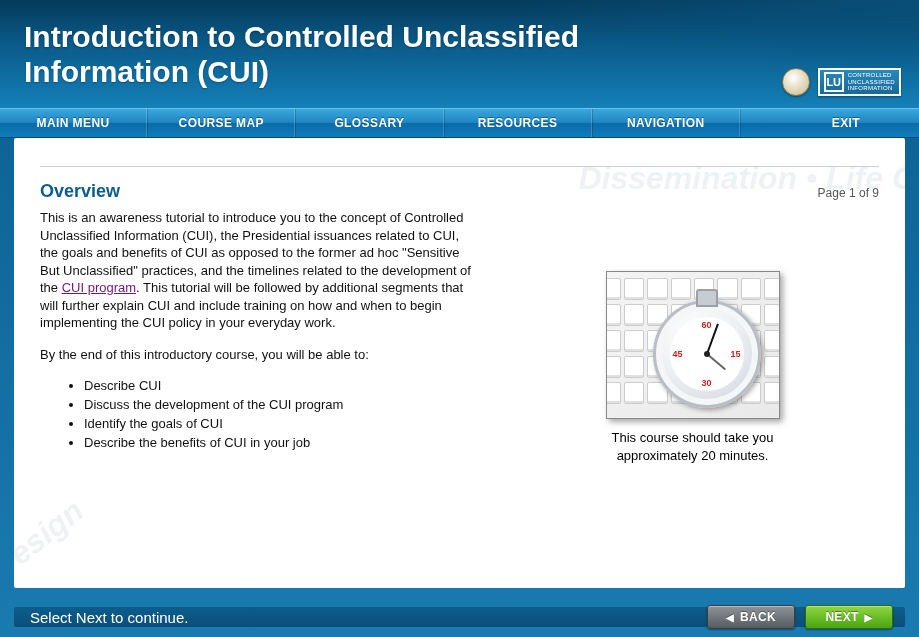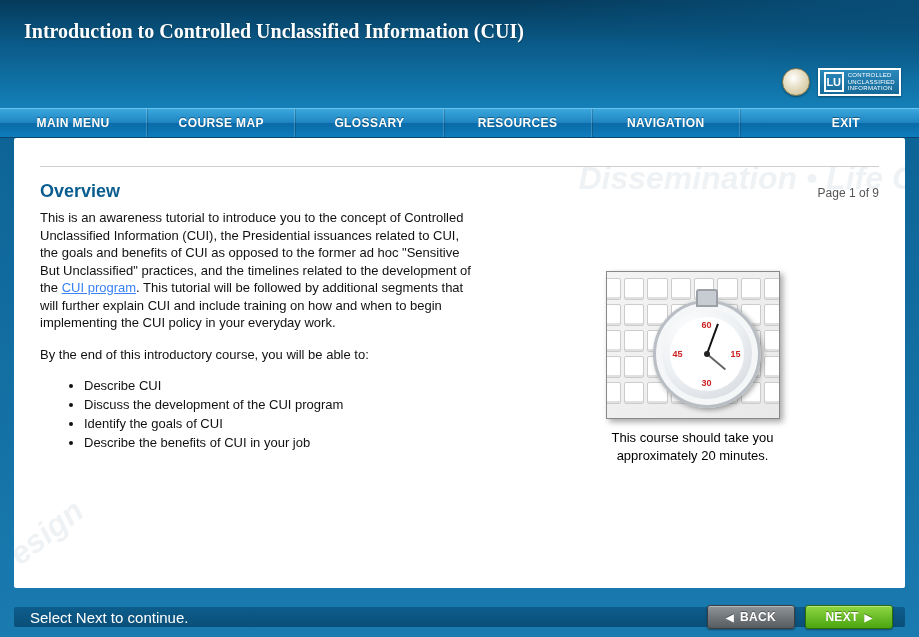--- a/index.html
+++ b/index.html
@@ -25,28 +25,27 @@
   }
   .header-swoosh {
     position: absolute;
     top: 0; right: 0;
     width: 560px; height: 108px;
     background: radial-gradient(ellipse 700px 140px at 110% -20%, #0a5480 0%, rgba(10,84,128,0) 70%);
     pointer-events: none;
   }
   .header-title {
     color: #ffffff;
-    font-size: 20px;
+    font-size: 30px;
     font-weight: bold;
     line-height: 1.15;
     position: relative;
     z-index: 2;
     text-shadow: 0 1px 2px rgba(0,0,0,.3);
     max-width: 620px;
-    font-family: Liberation Serif, serif;
   }
   .header-logos {
     position: absolute;
     right: 18px;
     bottom: 12px;
     display: flex;
     align-items: center;
     gap: 8px;
   }
   .seal {
@@ -130,21 +129,21 @@
   .page-counter {
     color: #555;
     font-size: 12px;
   }
   .body-cols {
     display: flex;
     gap: 26px;
   }
   .col-left { flex: 0 0 440px; color:#111; }
   .para { font-size: 13px; line-height: 1.35; margin-bottom: 14px; }
-  .para a { color:#3b82f6; text-decoration: underline; }
+  .para a { color:#701a75; text-decoration: underline; }
   ul.objectives { margin: 4px 0 0 44px; font-size: 13px; line-height: 1.45; }
   ul.objectives li { list-style: disc; }
 
   .col-right { flex: 1; display:flex; flex-direction:column; align-items:center; padding-top: 62px; }
   .image-frame {
     width: 174px; height: 148px;
     border: 1px solid #888;
     background: linear-gradient(135deg,#f4f4f4 0,#e9e9e9 100%);
     box-shadow: 3px 3px 6px rgba(0,0,0,.35);
     position: relative;

